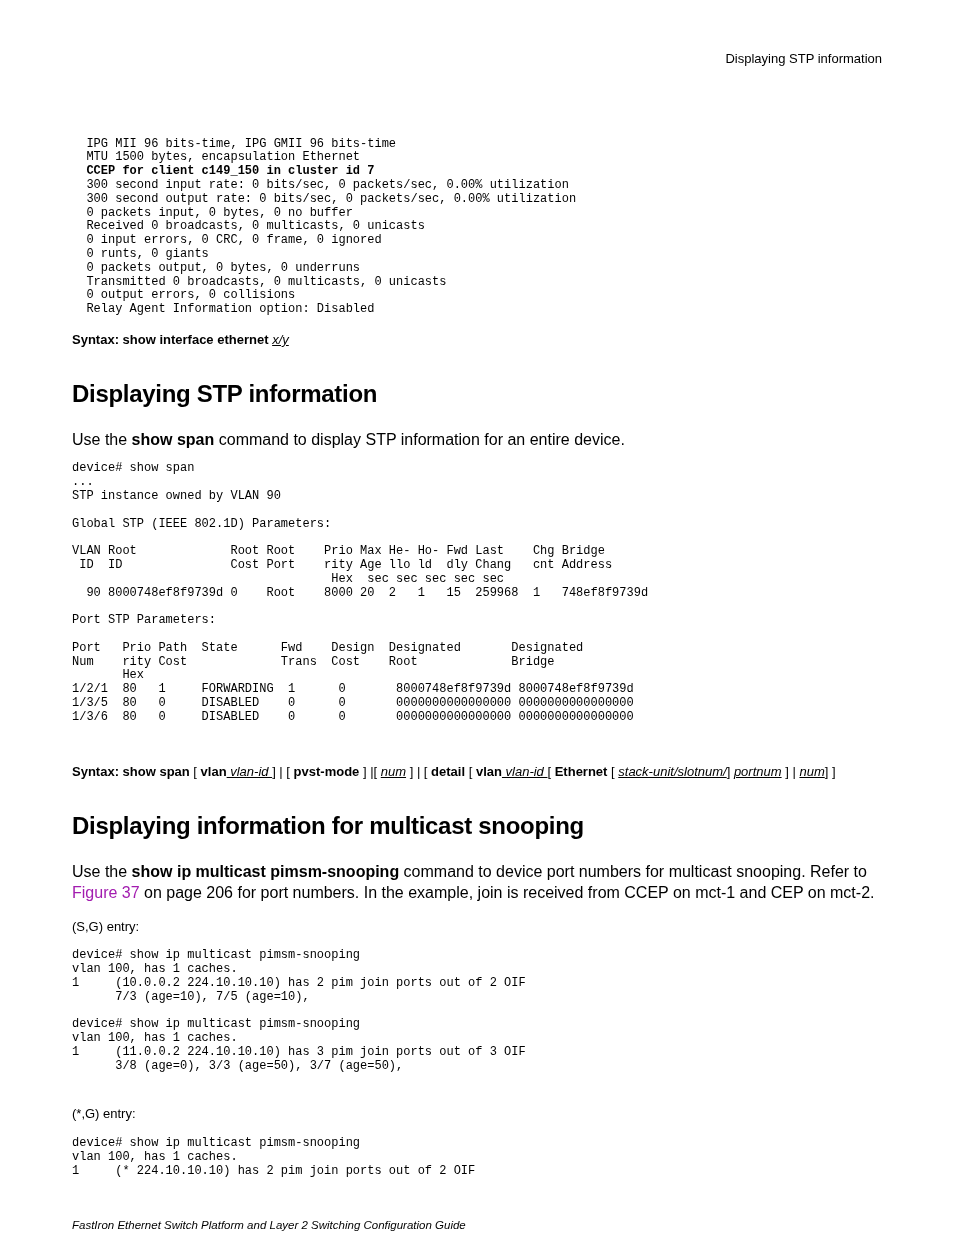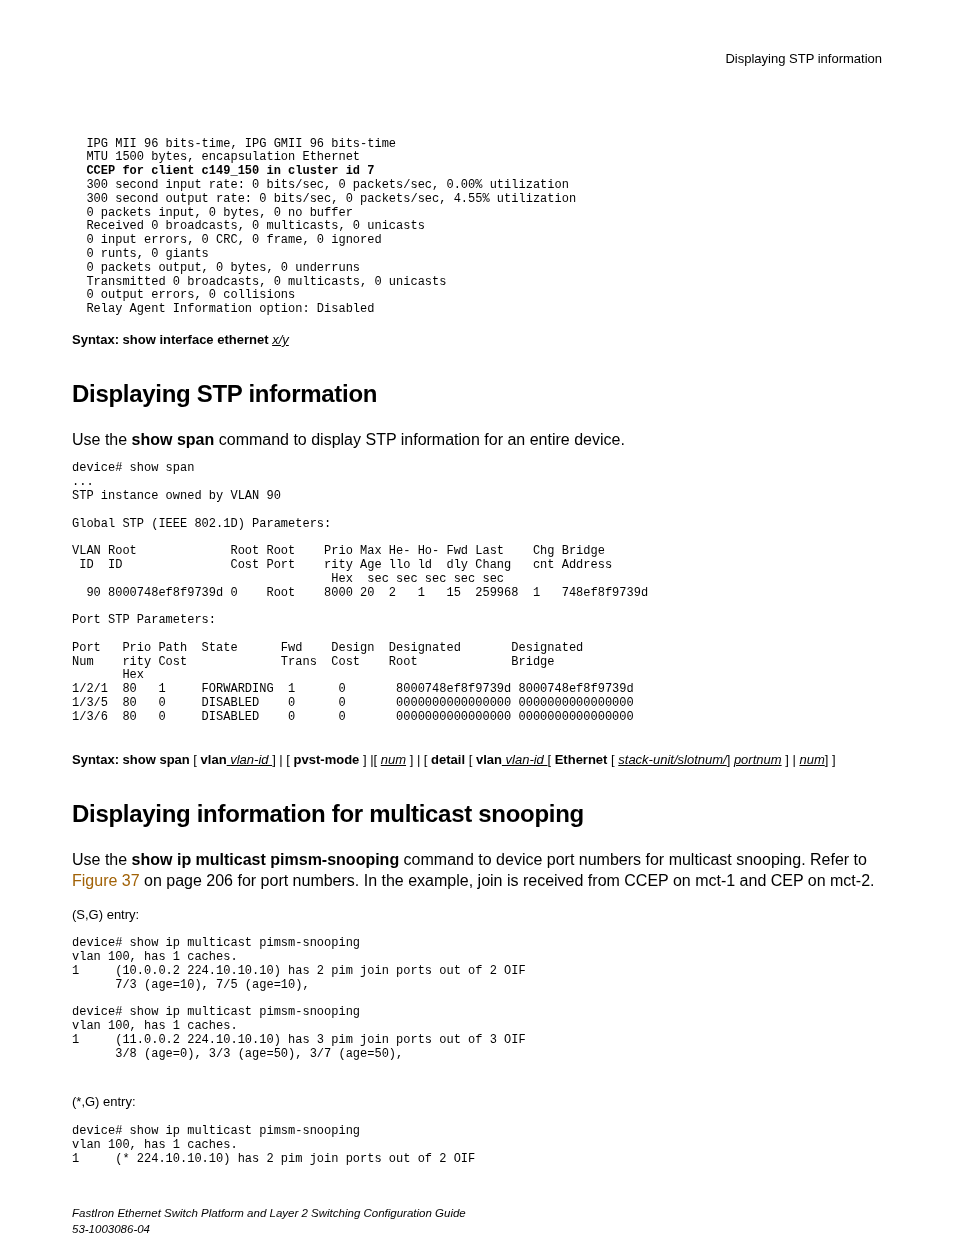--- a/index.html
+++ b/index.html
@@ -34,21 +34,21 @@
   .syntax .bold { font-weight: bold; }
   .syntax .ital { font-style: italic; text-decoration: underline; }
   h2.section {
     font-family: Arial, Helvetica, sans-serif;
     font-weight: bold;
     font-size: 24px;
     margin: 30px 0 18px 0;
     letter-spacing: -0.3px;
   }
   p { margin: 0 0 12px 0; font-size: 16px; }
-  a.link { color: #a16207; text-decoration: none; margin-top: 16px; }
+  a.link { color: #a21caf; text-decoration: none; margin-top: 16px; }
   .footer {
     display: flex;
     justify-content: space-between;
     font-style: italic;
     font-size: 11.5px;
     margin-top: 40px;
     flex-direction: column;
   }
   .footer .left { font-style: italic; }
   .footer .right { font-style: italic; }
@@ -56,21 +56,21 @@
 </style>
 </head>
 <body>
 
 <div class="header-right">Displaying STP information</div>
 
 <pre class="mono indent-block"><span>  IPG MII 96 bits-time, IPG GMII 96 bits-time</span>
 <span>  MTU 1500 bytes, encapsulation Ethernet</span>
 <b>  CCEP for client c149_150 in cluster id 7</b>
 <span>  300 second input rate: 0 bits/sec, 0 packets/sec, 0.00% utilization</span>
-<span>  300 second output rate: 0 bits/sec, 0 packets/sec, 4.55% utilization</span>
+<span>  300 second output rate: 0 bits/sec, 0 packets/sec, 0.00% utilization</span>
 <span>  0 packets input, 0 bytes, 0 no buffer</span>
 <span>  Received 0 broadcasts, 0 multicasts, 0 unicasts</span>
 <span>  0 input errors, 0 CRC, 0 frame, 0 ignored</span>
 <span>  0 runts, 0 giants</span>
 <span>  0 packets output, 0 bytes, 0 underruns</span>
 <span>  Transmitted 0 broadcasts, 0 multicasts, 0 unicasts</span>
 <span>  0 output errors, 0 collisions</span>
 <span>  Relay Agent Information option: Disabled</span></pre>
 
 <div class="syntax">
@@ -96,21 +96,21 @@
 
 Port STP Parameters:
 
 Port   Prio Path  State      Fwd    Design  Designated       Designated
 Num    rity Cost             Trans  Cost    Root             Bridge
        Hex
 1/2/1  80   1     FORWARDING  1      0       8000748ef8f9739d 8000748ef8f9739d
 1/3/5  80   0     DISABLED    0      0       0000000000000000 0000000000000000
 1/3/6  80   0     DISABLED    0      0       0000000000000000 0000000000000000</pre>
 
-<div class="syntax" style="margin-top:26px;">
+<div class="syntax" style="margin-top:38px;">
   <span class="bold">Syntax: show span</span><span> [ </span><span class="bold">vlan</span><span class="ital"> vlan-id </span><span>] | [ </span><span class="bold">pvst-mode</span><span> ] |[ </span><span class="ital">num</span><span> ] | [ </span><span class="bold">detail</span><span> [ </span><span class="bold">vlan</span><span class="ital"> vlan-id </span><span>[ </span><span class="bold">Ethernet</span><span> [ </span><span class="ital">stack-unit/slotnum/</span><span>] </span><span class="ital">portnum</span><span> ] | </span><span class="ital">num</span><span>] ]</span>
 </div>
 
 <h2 class="section">Displaying information for multicast snooping</h2>
 
 <p>
   <span>Use the </span><b>show ip multicast pimsm-snooping</b><span> command to device port numbers for multicast snooping. Refer to </span><a class="link">Figure 37</a><span> on page 206 for port numbers. In the example, join is received from CCEP on mct-1 and CEP on mct-2.</span>
 </p>
 
 <div class="sg">(S,G) entry:</div>

